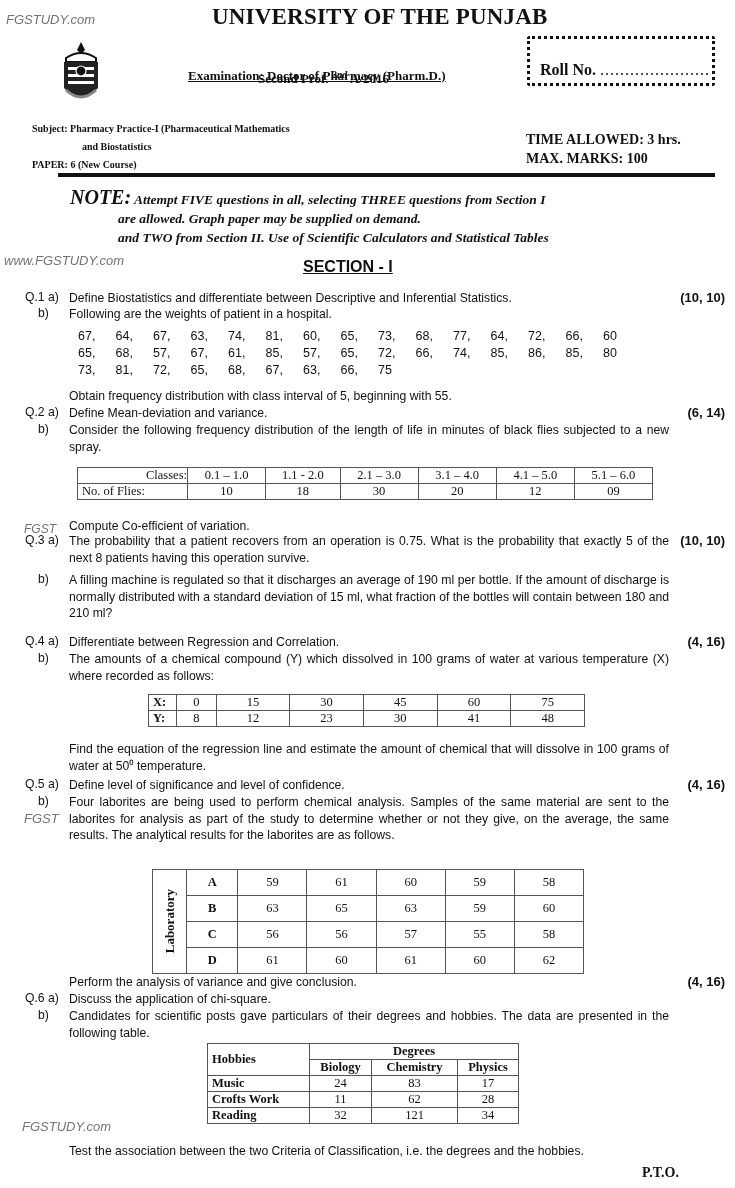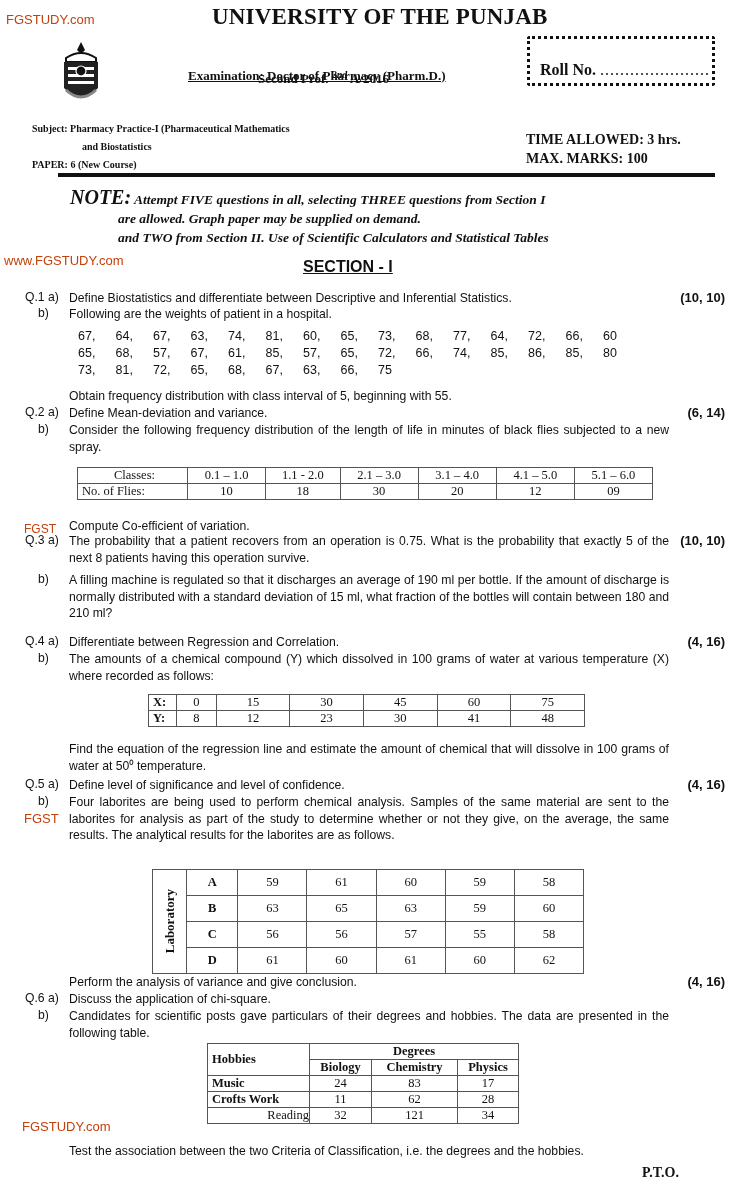--- a/index.html
+++ b/index.html
@@ -1,19 +1,19 @@
 <!DOCTYPE html>
 <html><head>
 <meta charset="utf-8">
 <style>
   * { box-sizing: border-box; margin: 0; padding: 0; }
   body { width: 735px; height: 1188px; background: #ffffff; color: #111; position: relative; overflow: hidden; font-family: "Liberation Sans", sans-serif; }
   .abs { position: absolute; }
   .serif { font-family: "Liberation Serif", serif; }
-  .wm { font-family: "Liberation Sans", sans-serif; font-size: 13px; color: #c2410c; }
+  .wm { font-family: "Liberation Sans", sans-serif; font-size: 13px; color: #737373; font-style: italic; }
   .title { left: 212px; top: 4px; font-size: 23px; font-weight: bold; letter-spacing: 0.2px; }
   .prof { left: 258px; top: 49px; font-size: 13px; font-weight: bold; margin-top: 20px; }
   .prof sup { font-size: 10px; font-style: italic; }
   .exam { left: 188px; top: 68px; font-size: 13px; font-weight: bold; text-decoration: underline; }
   .rollbox { left: 527px; top: 36px; width: 188px; height: 50px; border: 3px dotted #111; border-radius: 3px; }
   .rollno { position: absolute; left: 10px; top: 22px; font-size: 16px; font-weight: bold; font-family: "Liberation Serif", serif; }
   .rolldots { font-weight: normal; letter-spacing: 1px; }
   .subject { left: 32px; top: 120px; font-size: 10px; font-weight: bold; line-height: 18px; }
   .subject .indent { padding-left: 50px; display: block; }
   .time { left: 526px; top: 130px; font-size: 14px; font-weight: bold; line-height: 19px; }
@@ -110,21 +110,21 @@
 <div class="abs" style="left:0;top:405px;width:735px;">
   <div class="qnum" style="top:0">Q.2 a)</div>
   <div class="txt" style="top:0">Define Mean-deviation and variance.</div>
   <div class="marks" style="top:0">(6, 14)</div>
   <div class="sub" style="top:17px">b)</div>
   <div class="txt" style="top:17px">Consider the following frequency distribution of the length of life in minutes of black flies subjected to a new spray.</div>
 </div>
 <table style="left:77px;top:467px;width:576px;">
   <tbody>
       <tr>
-    <td style="text-align:center;padding-left:4px;width:110px">Classes:</td>
+    <td style="text-align:right;padding-left:4px;width:110px">Classes:</td>
     <td>0.1 – 1.0</td>
     <td>1.1 - 2.0</td>
     <td>2.1 – 3.0</td>
     <td>3.1 – 4.0</td>
     <td>4.1 – 5.0</td>
     <td>5.1 – 6.0</td>
   </tr>
   <tr>
     <td style="text-align:left;padding-left:4px">No. of Flies:</td>
     <td>10</td>
@@ -249,21 +249,21 @@
     <td>83</td>
     <td>17</td>
   </tr>
   <tr>
     <td style="font-weight:bold;text-align:left;padding-left:4px;height:16px">Crofts Work</td>
     <td>11</td>
     <td>62</td>
     <td>28</td>
   </tr>
   <tr>
-    <td style="font-weight:normal;text-align:right;padding-left:4px;height:16px">Reading</td>
+    <td style="font-weight:bold;text-align:left;padding-left:4px;height:16px">Reading</td>
     <td>32</td>
     <td>121</td>
     <td>34</td>
   </tr>
 </tbody>
   </table>
 <div class="abs txt" style="top:1143px">Test the association between the two Criteria of Classification, i.e. the degrees and the hobbies.</div>
 
 <div class="abs serif" style="left:642px;top:1165px;font-size:14px;font-weight:bold;">P.T.O.</div>
 

